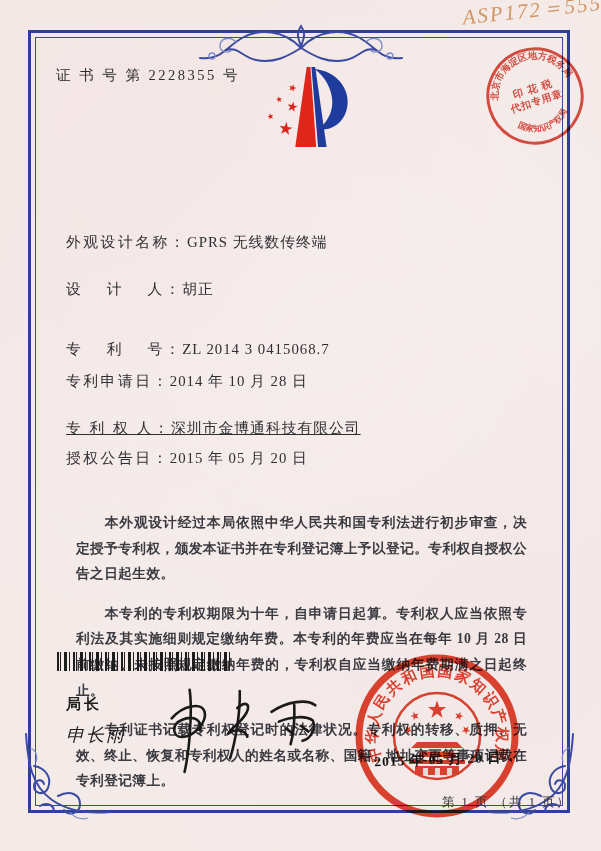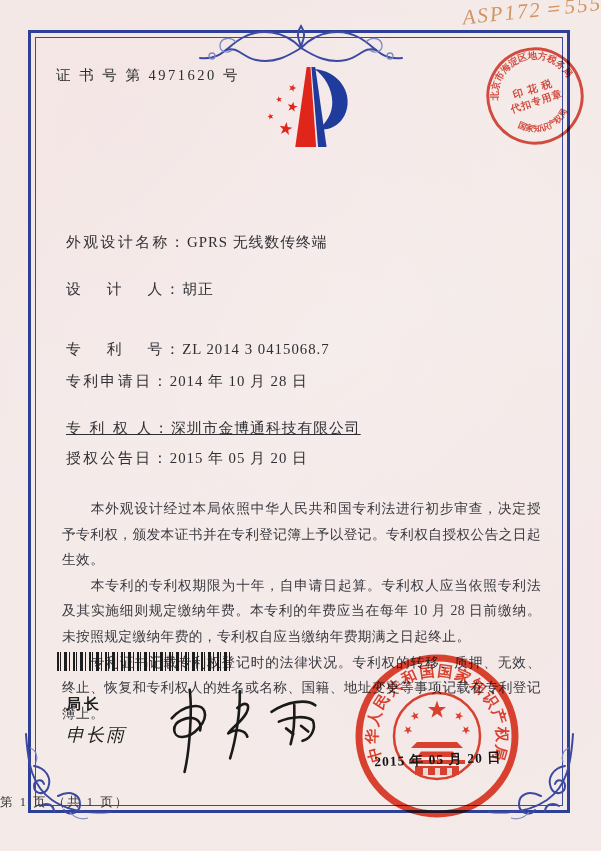--- a/index.html
+++ b/index.html
@@ -37,21 +37,21 @@
   .fields{position:absolute;left:66px;top:233px;width:480px;}
   .field-row{position:absolute;left:0;font-size:14.8px;letter-spacing:1px;white-space:nowrap;color:#2f2f33;}
   .field-row .lbl{letter-spacing:2.5px;text-align:right;}
   .r0{top:0;} .r1{top:47px;} .r2{top:107px;} .r3{top:139px;} .r4{top:186px;text-decoration:underline;} .r5{top:216px;}
   
   .body-text{
     position:absolute;left:62px;top:496px;width:479px;
     font-size:13.7px;line-height:25.6px;letter-spacing:.4px;
     text-align:justify;color:#3a3a40;
   }
-  .body-text p{margin:0;text-indent:2.1em;}
+  .body-text p{margin:14px;text-indent:2.1em;font-weight:bold;}
   
   .barcode{
     position:absolute;left:57px;top:652px;width:174px;height:19px;
     background:repeating-linear-gradient(90deg,
       #1d1d1d 0 2px,transparent 2px 3px,
       #1d1d1d 3px 4px,transparent 4px 7px,
       #1d1d1d 7px 10px,transparent 10px 12px,
       #1d1d1d 12px 13px,transparent 13px 16px);
   }
   
@@ -67,21 +67,21 @@
   
   .tax-stamp{position:absolute;left:481px;top:42px;width:108px;height:108px;transform:rotate(-18deg);mix-blend-mode:multiply;opacity:.88;}
   
   .handwriting{
     position:absolute;left:462px;top:-7px;width:200px;
     font-style:italic;font-size:21px;color:#c98044;opacity:.8;
     transform:rotate(-6deg);letter-spacing:2px;white-space:nowrap;
   }
   
   .footer{
-    position:absolute;left:0;right:30px;top:794px;text-align:left;
+    position:absolute;left:0;right:30px;top:794px;text-align:right;
     font-size:12.5px;letter-spacing:2px;color:#333;
   }
 </style>
 </head>
 <body>
 
 <div class="page">
 
   <div class="handwriting">ASP172＝5552</div>
 
@@ -130,21 +130,21 @@
         <path d="M42,64 C54,58 64,62 64,72 C64,82 52,84 48,78"></path>
         <path d="M24,74 C30,70 38,72 38,80"></path>
       </g>
       <g stroke="#7d89c6" fill="none" stroke-width="1.2">
         <path d="M14,16 C20,18 22,24 20,30"></path>
         <path d="M54,80 C58,86 66,88 72,86"></path>
       </g>
     </svg>
   </div>
 
-  <div class="cert-no">证 书 号 第 4971620 号</div>
+  <div class="cert-no">证 书 号 第 2228355 号</div>
 
   <div class="logo">
     <svg width="152" height="98" viewBox="0 0 160 100">
       <defs>
         <path id="star" d="M0,-10 L2.35,-3.24 L9.51,-3.09 L3.80,1.24 L5.88,8.09 L0,4 L-5.88,8.09 L-3.80,1.24 L-9.51,-3.09 L-2.35,-3.24 Z"></path>
       </defs>
 
       <polygon points="67,8 71,8 77,92 55,92" fill="#e0251b"></polygon>
 
       <polygon points="72,8 76,8 88,92 79,92" fill="#1f3b9b"></polygon>

